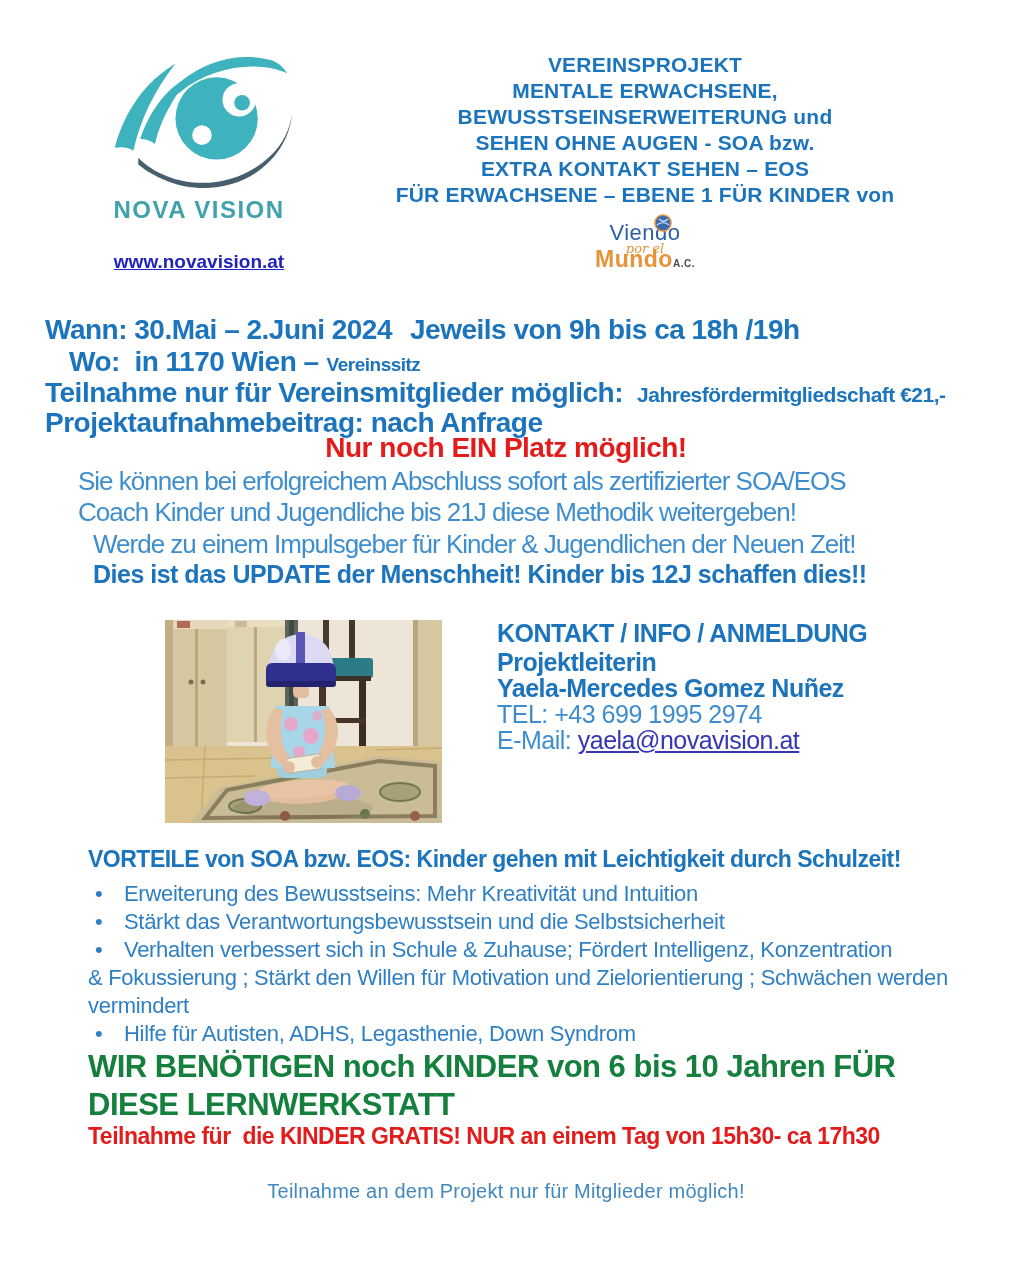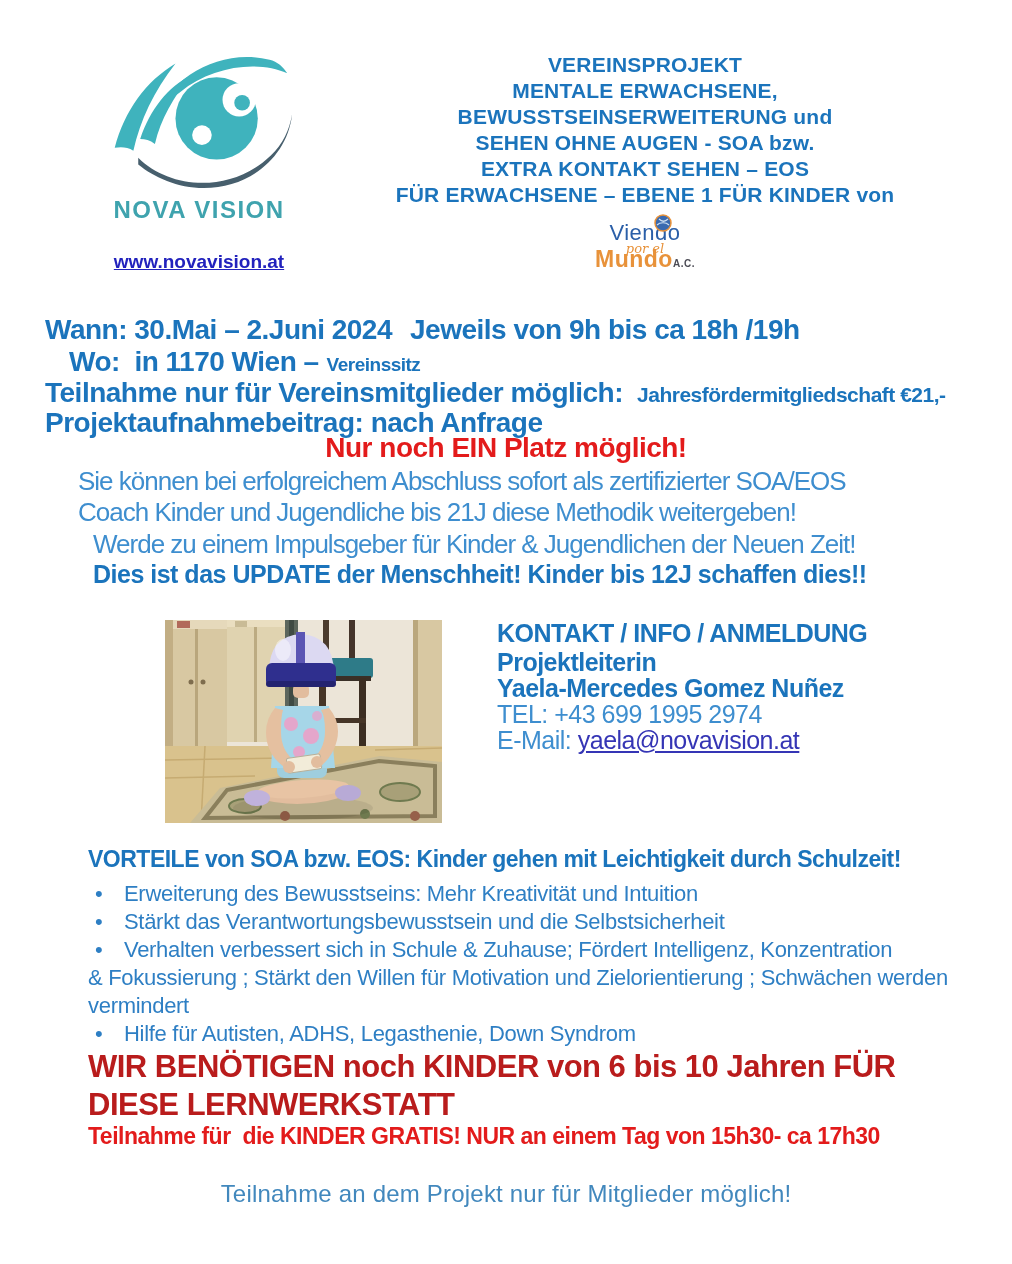--- a/index.html
+++ b/index.html
@@ -52,26 +52,26 @@
   
   .benefits { position:absolute; left:88px; top:846px; width:884px; color:#2e7fc4; }
   .benefits-heading { color:#1b74bc; font-weight:bold; font-size:23px;
                       letter-spacing:-0.5px; margin-bottom:7px; white-space:nowrap; }
   .b-row { display:flex; font-size:22px; letter-spacing:-0.3px; line-height:28px; }
   .b-dot { width:36px; padding-left:7px; box-sizing:border-box; }
   .b-cont { font-size:22px; letter-spacing:-0.3px; line-height:28px; }
 
   
   .call { position:absolute; left:88px; top:1048px; width:880px;
-          color:#b91c1c; font-weight:bold; font-size:31px; line-height:38px; letter-spacing:-0.5px; }
+          color:#15803d; font-weight:bold; font-size:31px; line-height:38px; letter-spacing:-0.5px; }
   .call-sub { position:absolute; left:88px; top:1123px; width:900px;
           color:#e31b1b; font-weight:bold; font-size:23px; letter-spacing:-0.5px; }
 
   .footer { position:absolute; left:0; top:1180px; width:100%; text-align:center;
-            color:#4288bd; font-size:24px; letter-spacing:0.2px; }
+            color:#4288bd; font-size:20px; letter-spacing:0.2px; }
 </style>
 </head>
 <body>
 
 <div class="page">
 
   <div class="logo-block">
     <svg width="196" height="152" viewBox="0 0 200 155">
       <path d="M14,110 C24,72 46,42 76,24 C54,52 40,82 33,113 C27,109 20,109 14,110 Z" fill="#3fb3bd"></path>
       <path d="M40,101 C50,71 68,48 92,36 C74,58 61,81 55,106 C50,102 45,101 40,101 Z" fill="#3fb3bd"></path>

